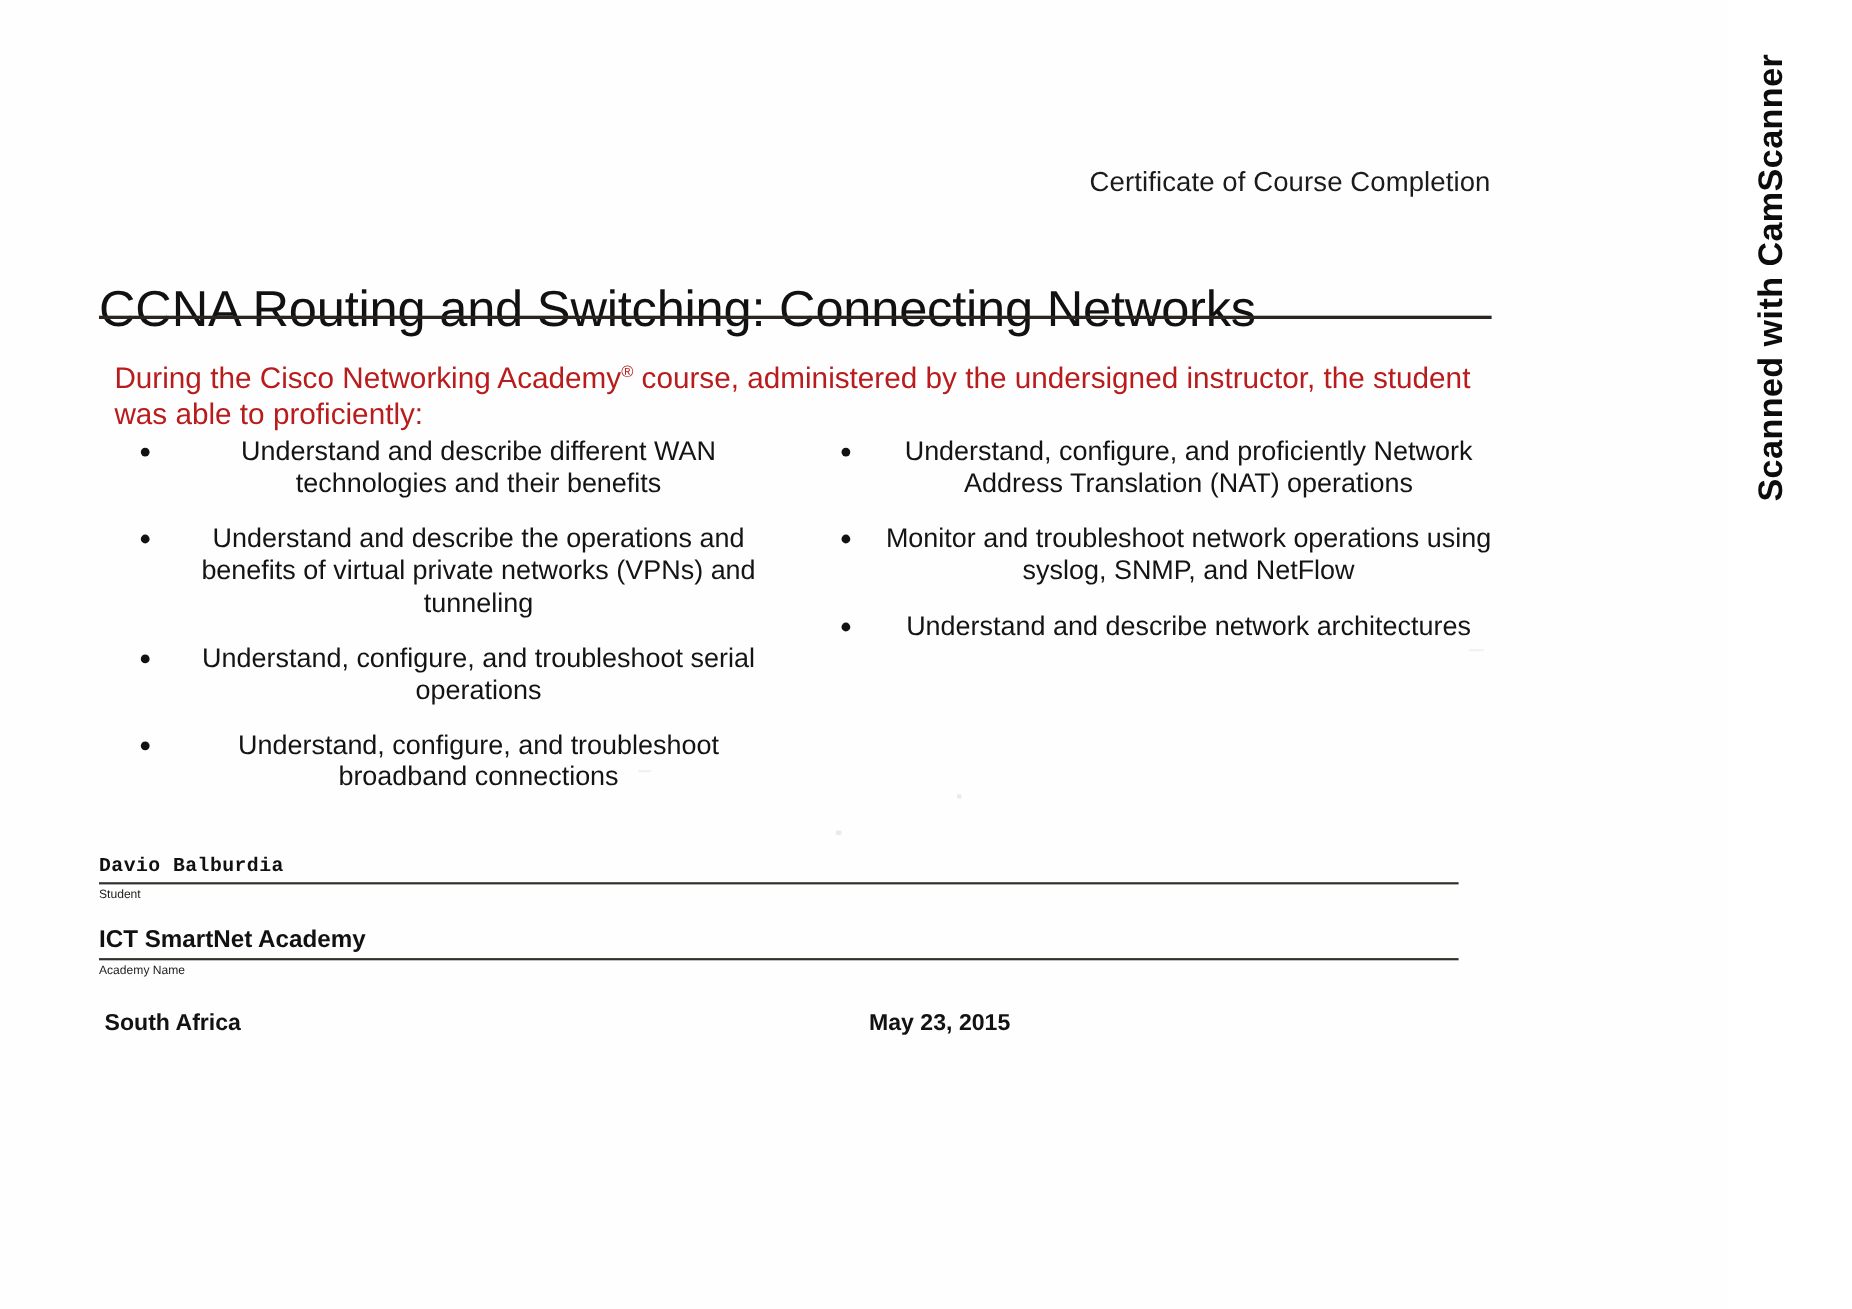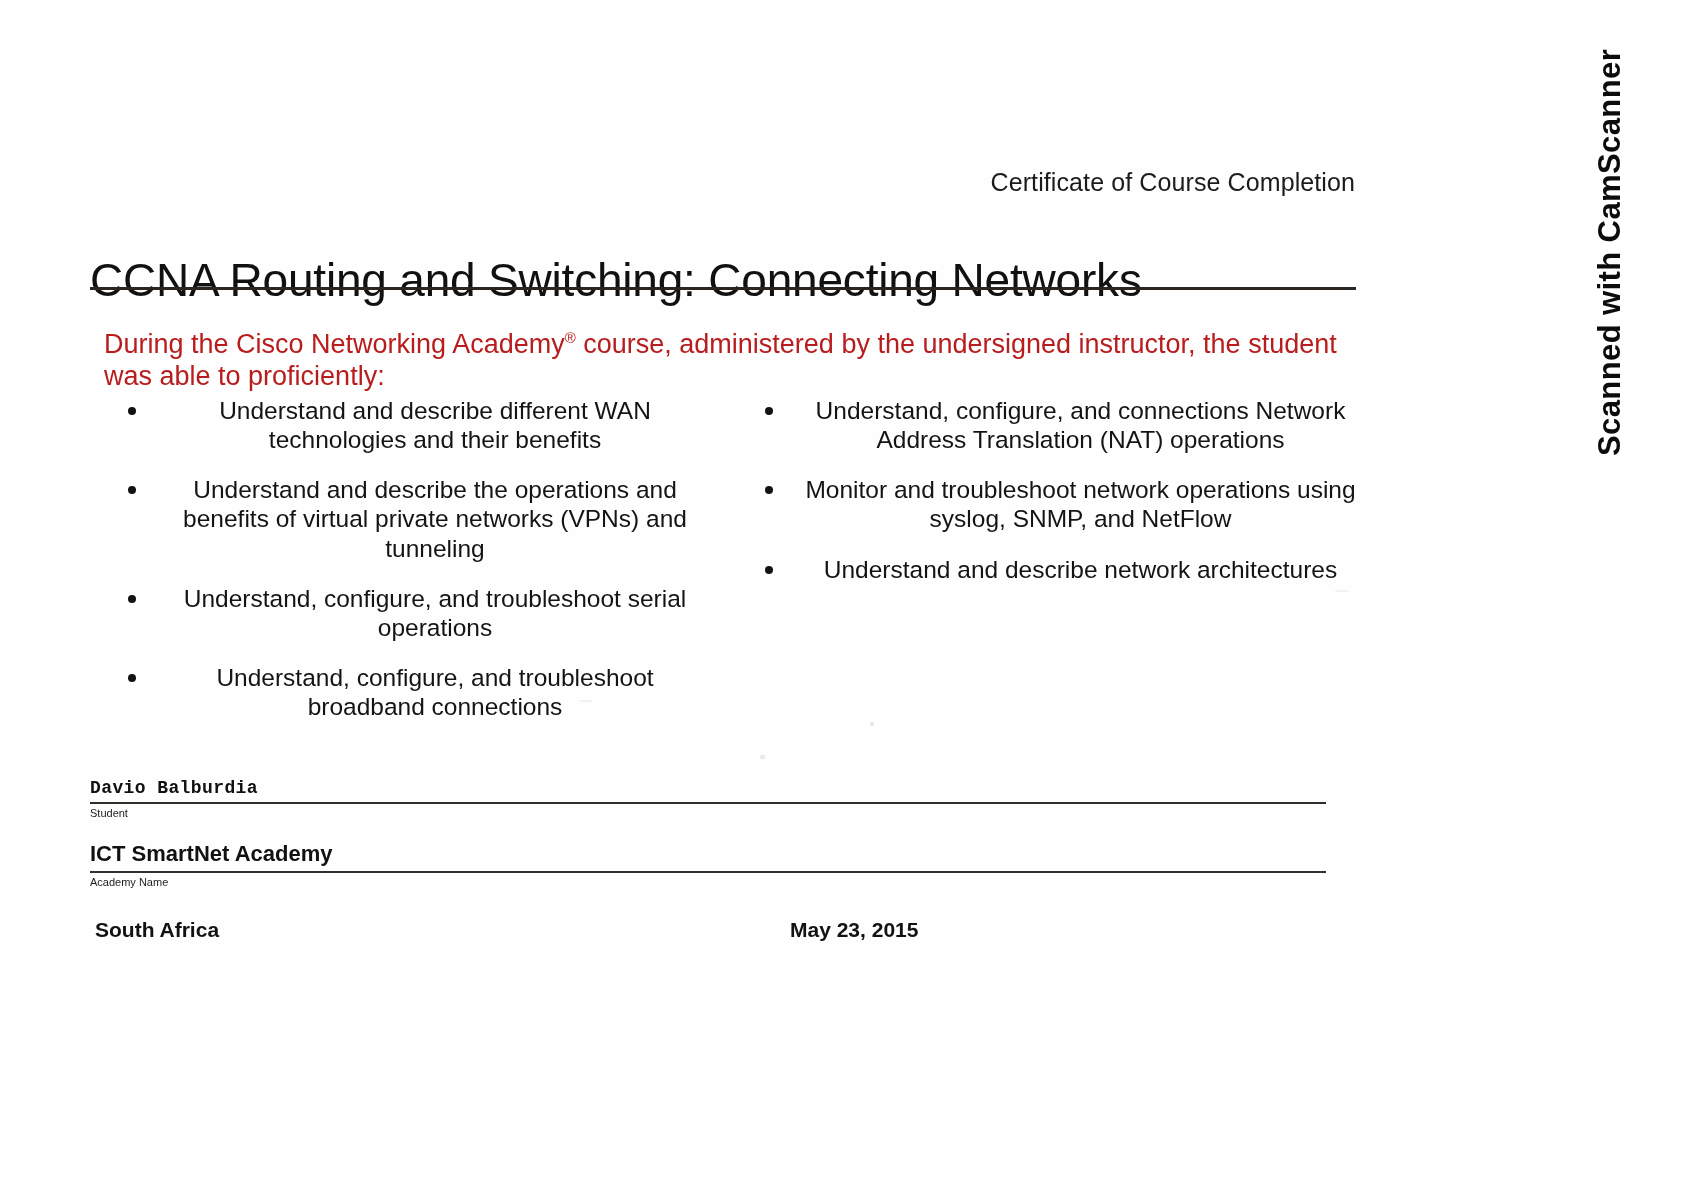--- a/index.html
+++ b/index.html
@@ -27,21 +27,21 @@
     top: 0;
     width: 1570px;
     height: 1190px;
     background: #fefefe;
   }
 
   
   .kicker {
     position: absolute;
     left: 90px;
-    top: 168px;
+    top: 152px;
     width: 1265px;
     text-align: right;
     font-size: 25px;
     letter-spacing: 0.1px;
     color: #1b1b1b;
     white-space: nowrap;
   }
 
   
   .course-title {
@@ -252,21 +252,21 @@
           <span class="dot"></span>
           <span>Understand, configure, and troubleshoot broadband connections</span>
         </li>
       </ul>
     </div>
 
     <div class="col right">
       <ul class="objectives">
         <li>
           <span class="dot"></span>
-          <span>Understand, configure, and connections Network Address Translation (NAT) operations</span>
+          <span>Understand, configure, and proficiently Network Address Translation (NAT) operations</span>
         </li>
         <li>
           <span class="dot"></span>
           <span>Monitor and troubleshoot network operations using syslog, SNMP, and NetFlow</span>
         </li>
         <li>
           <span class="dot"></span>
           <span>Understand and describe network architectures</span>
         </li>
       </ul>

